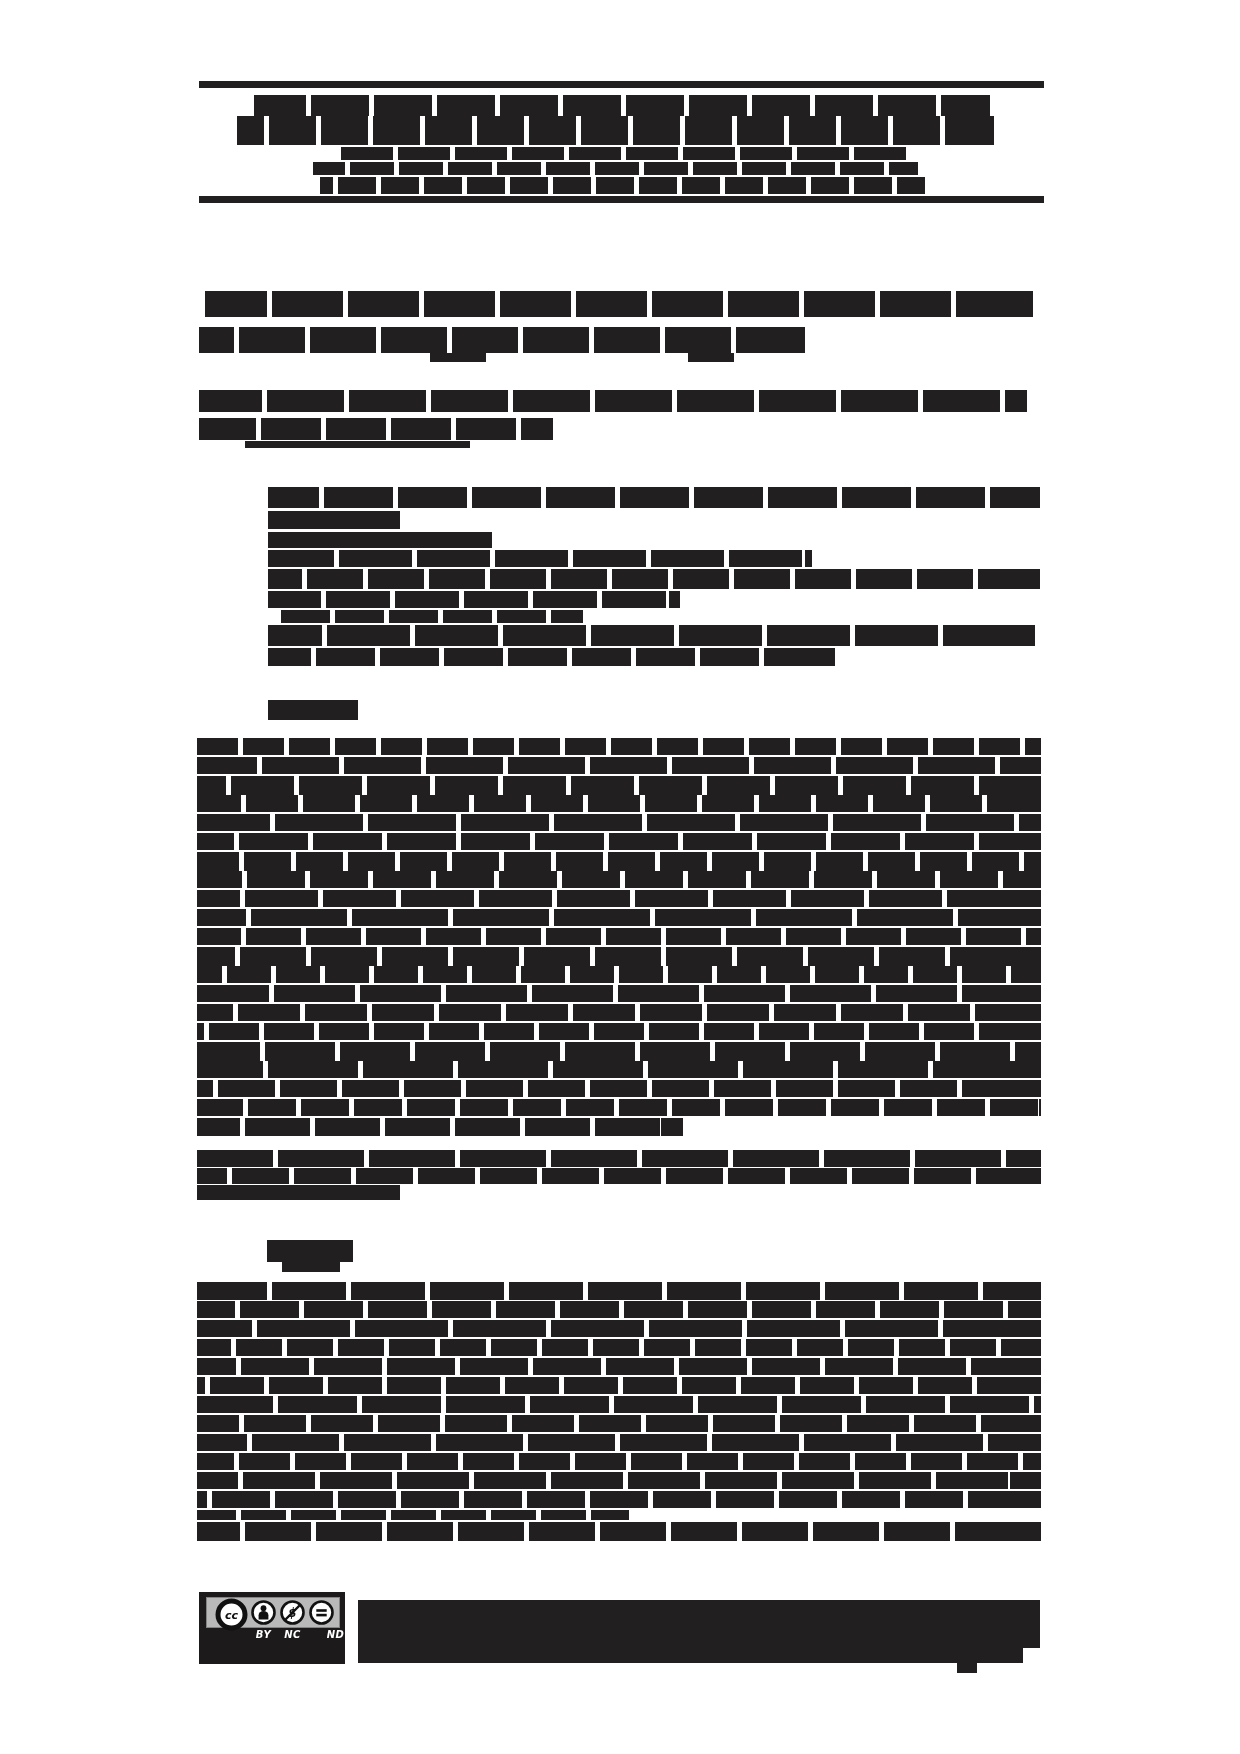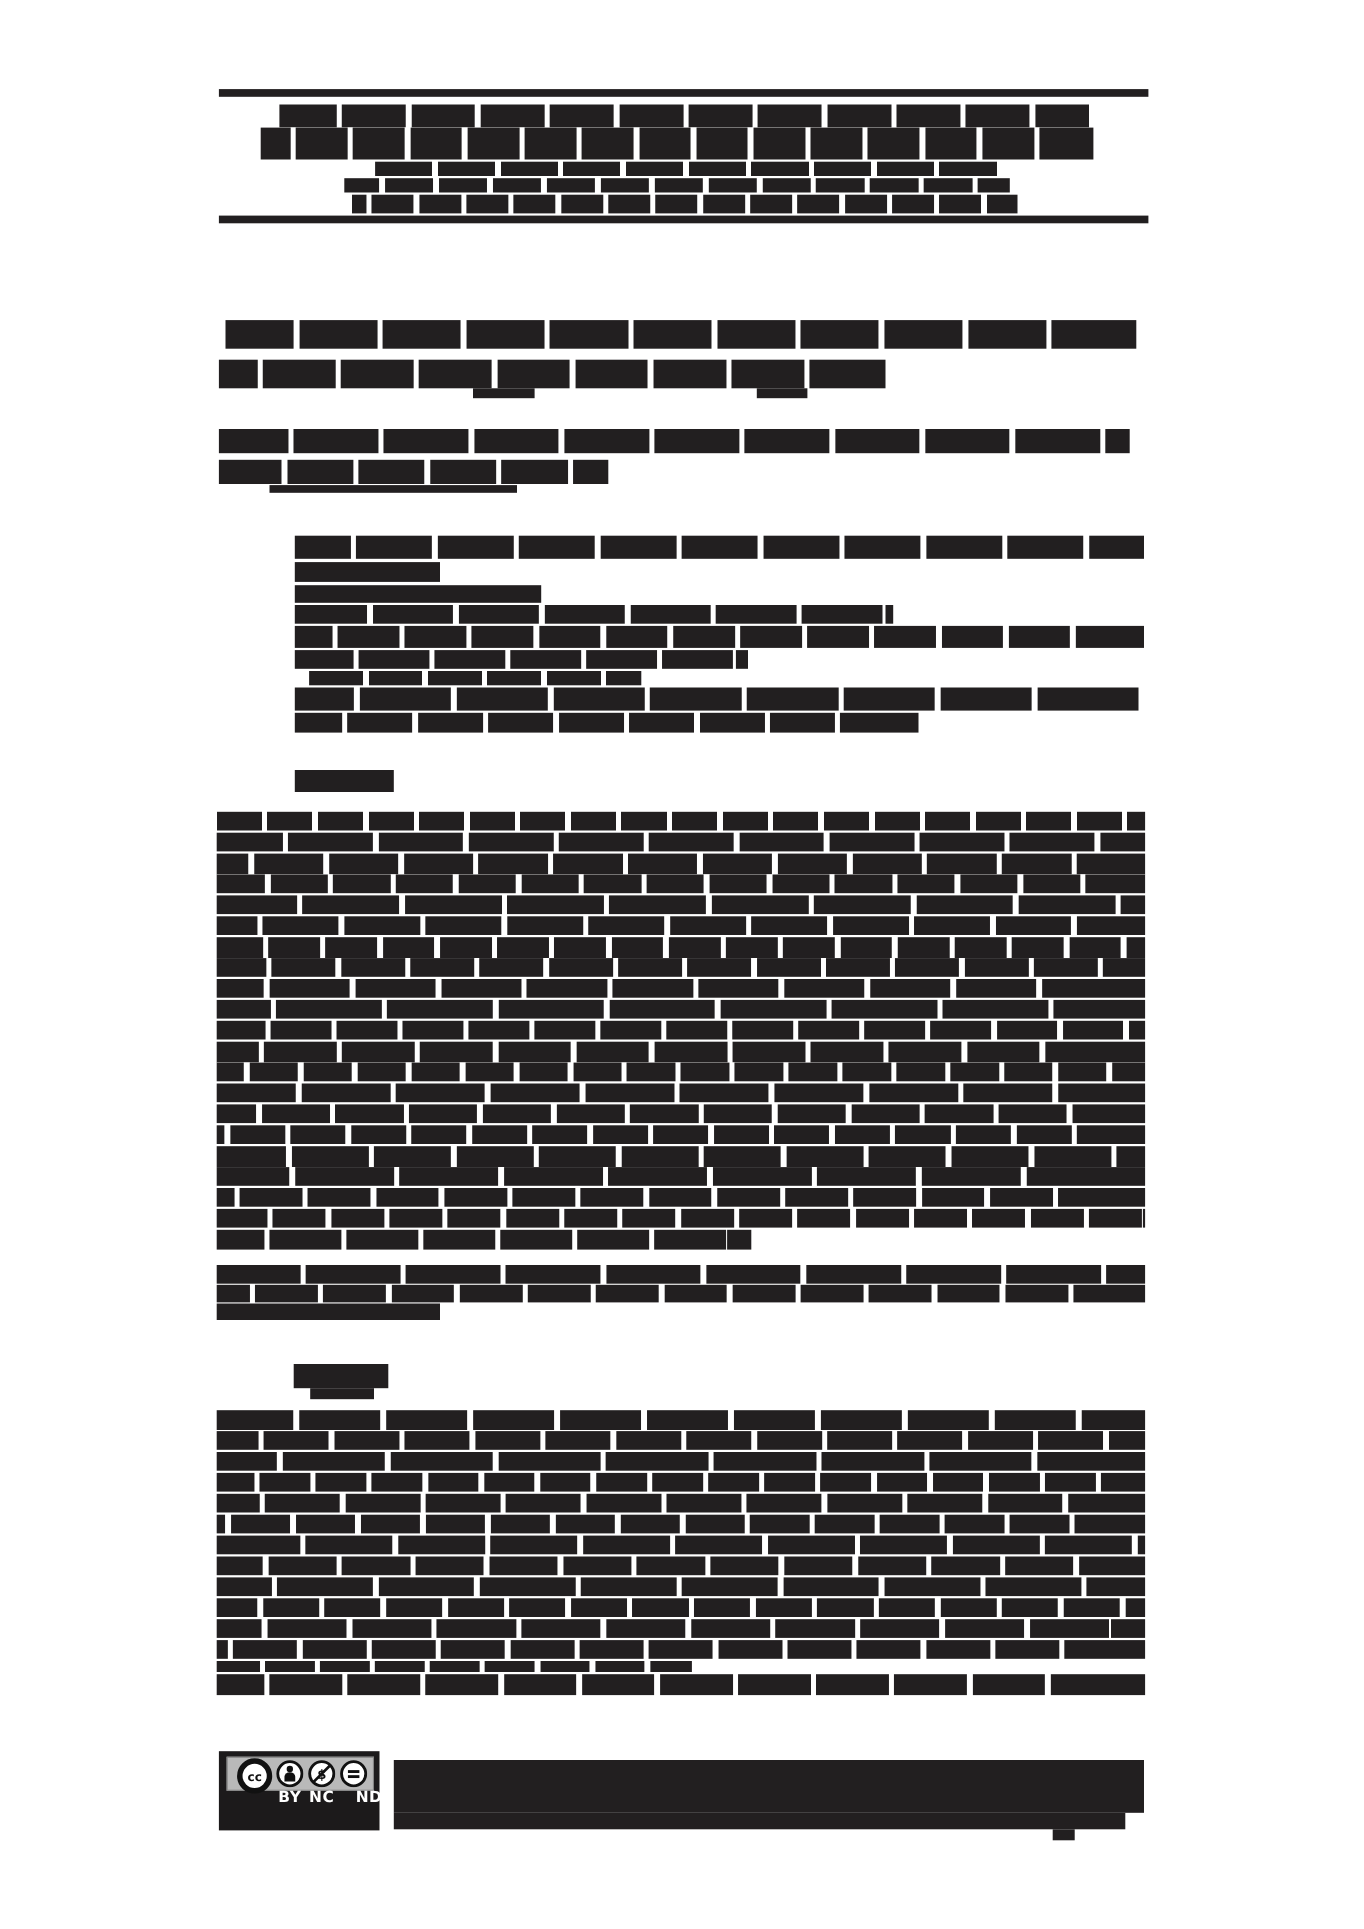--- a/index.html
+++ b/index.html
@@ -6,31 +6,31 @@
   body{
     width:1240px;height:1754px;background:#ffffff;position:relative;
     font-family:"DejaVu Sans", "Liberation Sans", sans-serif;
     overflow:hidden;
   }
   .page{position:absolute;inset:0;}
   .blk{position:absolute;background:#221f20;}
   
   .cc-badge{
     position:absolute;left:199px;top:1592px;width:146px;height:72px;
-    background:#1c1a1b;box-sizing:border-box;
+    background:#1c1a1b;box-sizing:border-box;font-style:italic;
   }
   .cc-panel{
     position:absolute;left:7px;top:5px;width:134px;height:31px;
     background:#b9b9b9;border:1px solid #848484;box-sizing:border-box;
   }
   .cc-ic{position:absolute;}
   .cc-labels{position:absolute;top:36px;left:0;width:146px;height:13px;}
   .cc-label{
     position:absolute;top:0;width:25px;text-align:center;
-    color:#ffffff;font-size:14px;font-weight:bold;letter-spacing:0.5px;
+    color:#ffffff;font-size:10px;font-weight:bold;letter-spacing:0.5px;
     font-family:"DejaVu Sans", sans-serif;line-height:13px;
   }
   .lab-by{left:52px;} .lab-nc{left:81px;} .lab-nd{left:124px;}
 </style>
 </head>
 <body>
 
 <div class="page">
 
   <div id="blocks">

